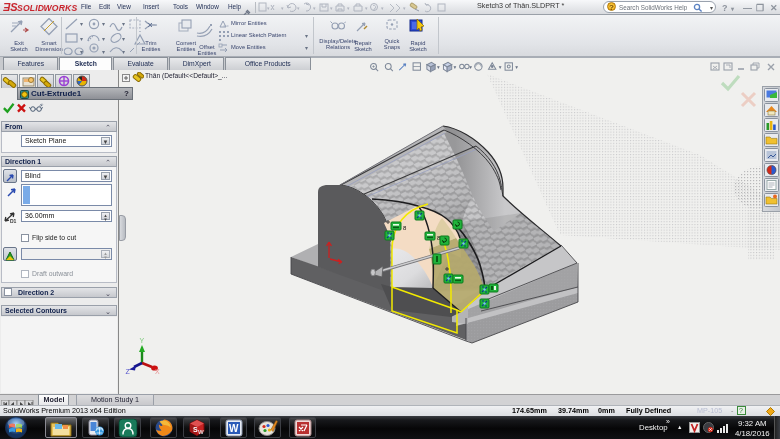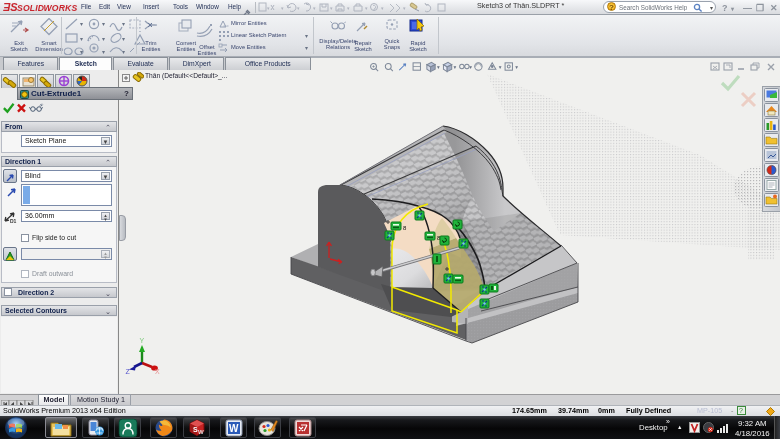--- a/index.html
+++ b/index.html
@@ -670,21 +670,21 @@
         </g>
         <g fill="#444">
           <path d="M6,2 L3,4.5 L6,7 Z M2.5,2 h1 v5 h-1 Z"></path>
           <path d="M13,2 L10,4.5 L13,7 Z"></path>
           <path d="M19,2 L22,4.5 L19,7 Z"></path>
           <path d="M27,2 L30,4.5 L27,7 Z M30.5,2 h1 v5 h-1 Z"></path>
         </g>
       </svg>
 </div>
 <div class="mtab abs" style="left:38px;width:31px;background:linear-gradient(#fdfdfd,#e8e8ea);border:1px solid #8a9098;border-bottom:none;"><span><b>Model</b></span></div>
-<div class="mtab abs" style="left:70px;width:61px;background:linear-gradient(#dcdcde,#c8c8cc);border:1px solid #9a9fa8;border-bottom:none;"><span>Motion Study 1</span></div>
+<div class="mtab abs" style="left:76px;width:78px;background:linear-gradient(#dcdcde,#c8c8cc);border:1px solid #9a9fa8;border-bottom:none;"><span>Motion Study 1</span></div>
 
 <div id="statusbar" class="abs"></div>
 <div class="st" style="left:3px;">SolidWorks Premium 2013 x64 Edition</div>
 <div class="st" style="left:512px;"><b>174.65mm</b></div>
 <div class="st" style="left:558px;"><b>39.74mm</b></div>
 <div class="st" style="left:598px;"><b>0mm</b></div>
 <div class="st" style="left:626px;"><b>Fully Defined</b></div>
 <div class="st" style="left:697px;color:#b8bdd2;">MP-105</div>
 <div class="st" style="left:731px;color:#888;">-</div>
 <svg class="abs" style="left:737px;top:406px;" width="9" height="9">

